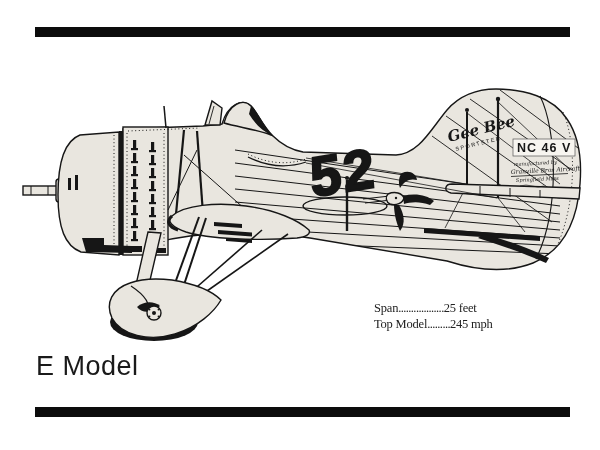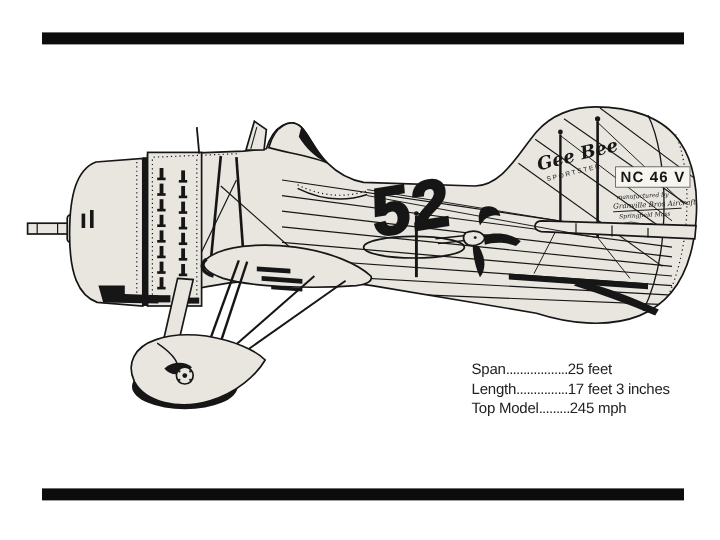--- a/index.html
+++ b/index.html
@@ -9,22 +9,22 @@
   }
   .rule{position:absolute;left:35px;width:535px;height:10px;background:#0c0c0c;}
   .rule.top{top:27px;}
   .rule.bottom{top:407px;}
   .art{position:absolute;left:0;top:0;width:600px;height:450px;}
   .title{
     position:absolute;left:36px;top:351px;font-size:27px;letter-spacing:.5px;
     color:#1a1a1a;
   }
   .specs{
-    position:absolute;left:393px;top:300px;font-size:12.5px;line-height:16px;
-    color:#222;letter-spacing:-0.2px;white-space:nowrap;
+    position:absolute;left:374px;top:300px;font-size:12.5px;line-height:16px;
+    color:#222;letter-spacing:-0.2px;white-space:nowrap;font-family:Liberation Serif, serif;
   }
   .specs .dots{letter-spacing:-0.6px;}
   
   .s{fill:#e9e6df;stroke:#161616;stroke-width:1.4;}
   .ln{stroke:#161616;fill:none;}
   .dk{fill:#161616;stroke:none;}
   .dot{stroke:#161616;stroke-width:1;stroke-dasharray:1,2.6;fill:none;}
   text{fill:#161616;}
 </style>
 </head>
@@ -198,20 +198,20 @@
       <rect x="513" y="139" width="62" height="17" fill="#f7f5f0" stroke="#555" stroke-width="0.7"></rect>
       <text x="517" y="152" font-family="'Liberation Sans',sans-serif" font-size="12.5" font-weight="bold" letter-spacing="1">NC 46 V</text>
       <text x="514" y="166" font-family="'DejaVu Serif',serif" font-style="italic" font-size="5" transform="rotate(-3 514 166)">manufactured by</text>
       <text x="511" y="174" font-family="'DejaVu Serif',serif" font-style="italic" font-size="6" transform="rotate(-3 511 174)">Granville Bros Aircraft</text>
       <line x1="511" y1="176.5" x2="568" y2="173.5" class="ln" stroke-width="0.8"></line>
       <text x="516" y="182" font-family="'DejaVu Serif',serif" font-style="italic" font-size="5" transform="rotate(-3 516 182)">Springfield Mass</text>
       <path d="M520,186 q6,-2 12,0 q6,2 12,0" class="ln" stroke-width="0.6"></path>
     </g>
   </svg>
 
+  <div class="title">E Model</div>
 
   <div class="specs">
     <div class="spec-row"><span>Span</span><span class="dots">..................</span><span>25 feet</span></div>
-    <div class="spec-row"><span>Length</span><span class="dots">...............</span><span>17 feet 3 inches</span></div>
     <div class="spec-row"><span>Top Model</span><span class="dots">.........</span><span>245 mph</span></div>
   </div>
 
 </div>
 
 </body></html>

